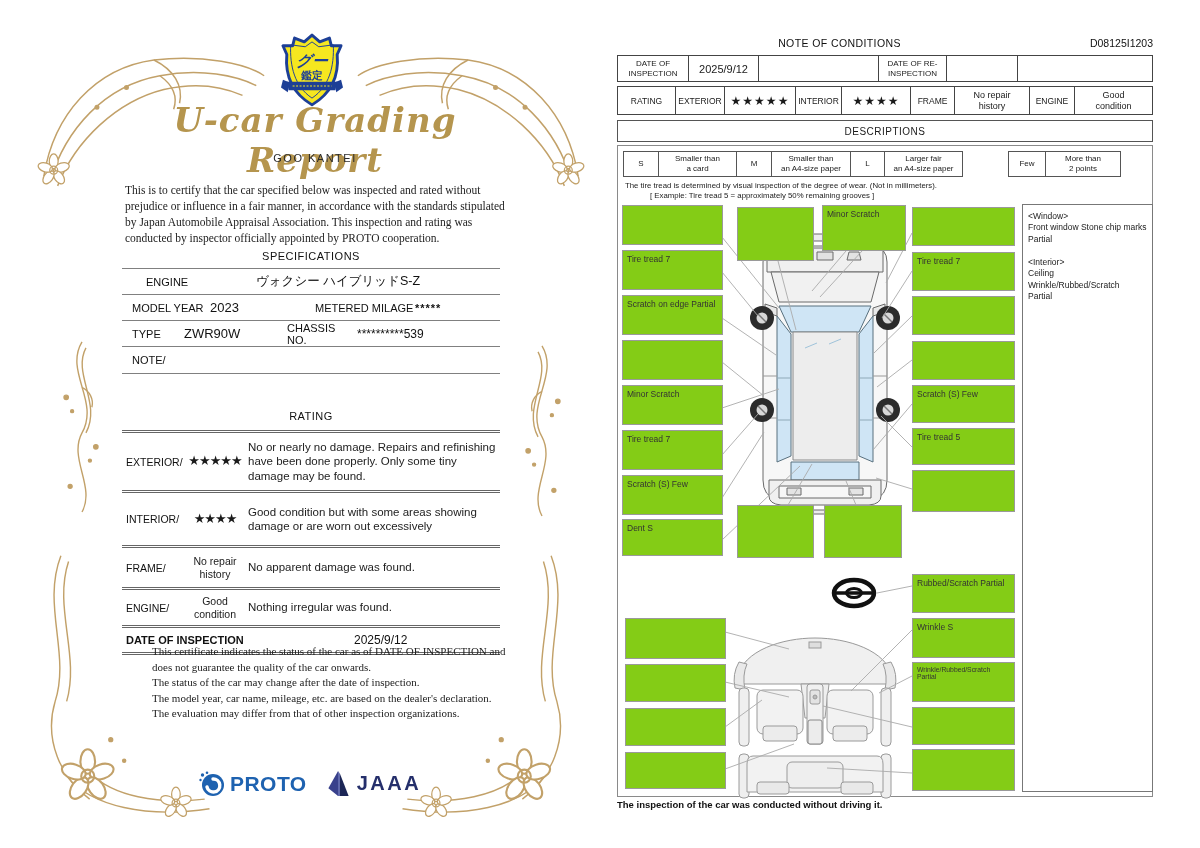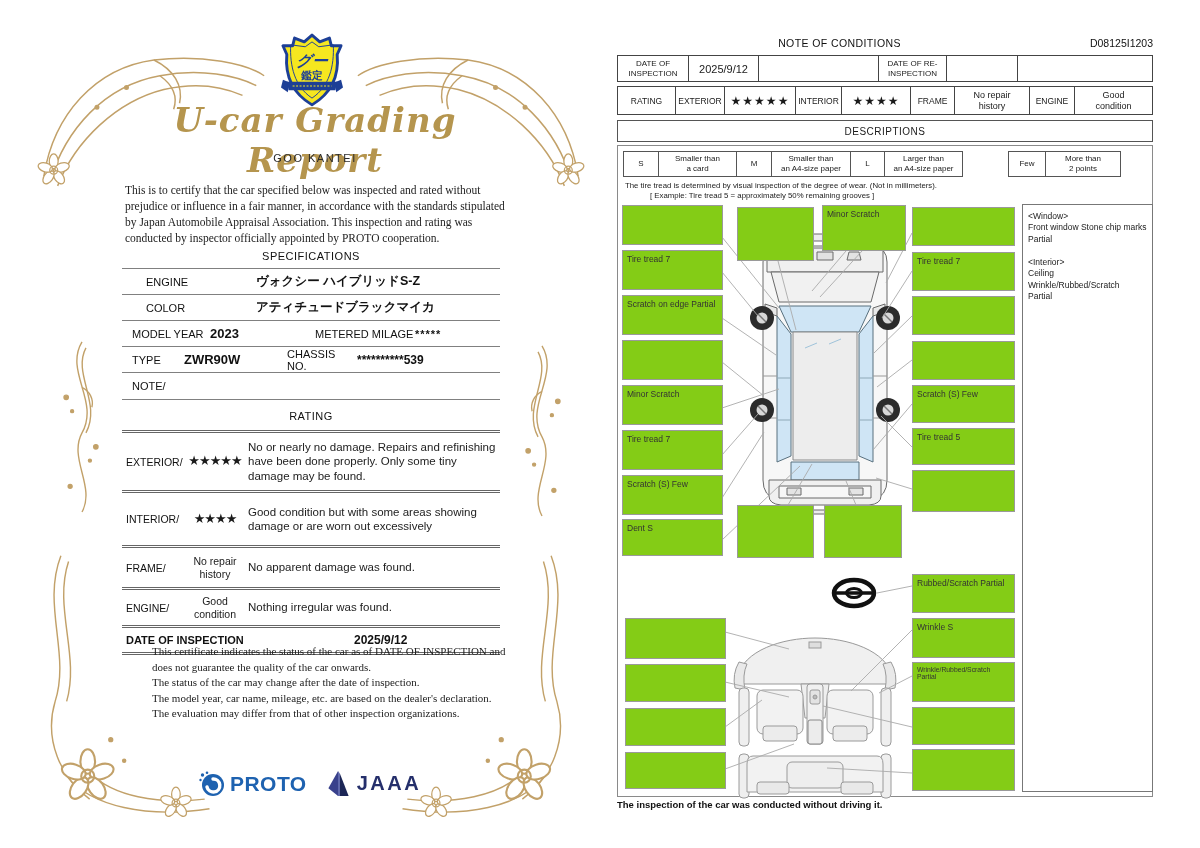--- a/index.html
+++ b/index.html
@@ -13,21 +13,21 @@
     font-family:"DejaVu Serif",serif;font-style:italic;font-weight:bold;
     font-size:34px;color:#b5954e;letter-spacing:1px;}
   .cert-org{left:110px;top:152px;width:410px;text-align:center;
     font-size:11px;letter-spacing:1.5px;color:#2b2b2b;}
   .cert-text{left:125px;top:182px;width:388px;font-family:"Liberation Serif",serif;
     font-size:11.5px;line-height:1.4;color:#222;}
   .sec-head{left:122px;width:378px;text-align:center;font-size:11px;letter-spacing:.5px;color:#111;}
   .spec-table{left:122px;top:268px;width:378px;border-top:1px solid #808080;}
   .srow{display:flex;align-items:center;height:25px;border-bottom:1px solid #808080;}
   .slab{font-size:11px;color:#111;}
-  .sval{font-size:12.5px;color:#111;font-weight:bold;}
+  .sval{font-size:12.5px;color:#111;}
   .rate-table{left:122px;top:430px;width:378px;border-top:3px double #666;}
   .rrow{display:flex;align-items:center;border-bottom:3px double #666;}
   .rlab{width:58px;font-size:10.5px;padding-left:4px;color:#111;}
   .rgrade{width:62px;text-align:center;font-size:13px;letter-spacing:-1px;line-height:1.15;}
   .rgrade.txt{font-size:10.5px;letter-spacing:0;}
   .rdesc{flex:1;font-size:11.5px;line-height:1.25;padding-left:2px;color:#222;}
   .cert-disc{left:152px;top:644px;width:358px;font-family:"Liberation Serif",serif;
     font-size:11px;line-height:1.42;white-space:pre-line;color:#222;}
   .logo-row{left:120px;top:770px;width:380px;display:flex;justify-content:center;
     align-items:center;gap:20px;}
@@ -151,24 +151,20 @@
   <div class="abs cert-text">This is to certify that the car specified below was inspected and rated without prejudice or influence in a fair manner, in accordance with the standards stipulated by Japan Automobile Appraisal Association. This inspection and rating was conducted by inspector officially appointed by PROTO cooperation.</div>
 
   <div class="abs sec-head" style="top:250px;">SPECIFICATIONS</div>
 
   <div class="abs spec-table">
     <div class="srow">
       <span class="slab" style="width:110px;padding-left:24px;">ENGINE</span>
       <span class="sval">ヴォクシー ハイブリッドS-Z</span>
     </div>
     <div class="srow">
-      <span class="slab" style="width:110px;padding-left:24px;">COLOR</span>
-      <span class="sval">アティチュードブラックマイカ</span>
-    </div>
-    <div class="srow">
       <span class="slab" style="width:78px;padding-left:10px;">MODEL YEAR</span>
       <span class="sval" style="width:105px;font-size:13px;">2023</span>
       <span class="slab" style="width:100px;">METERED MILAGE</span>
       <span class="sval" style="font-weight:bold;letter-spacing:1px;font-size:11px;">*****</span>
     </div>
     <div class="srow">
       <span class="slab" style="width:52px;padding-left:10px;">TYPE</span>
       <span class="sval" style="width:103px;font-size:13px;">ZWR90W</span>
       <span class="slab" style="width:70px;">CHASSIS NO.</span>
       <span class="sval" style="font-size:12px;">**********539</span>
@@ -265,21 +261,21 @@
 <div class="abs main-box"></div>
 
 <div class="legend" style="left:623px;top:151px;">
   <div class="lcell" style="width:35px;">S</div>
   <div class="lcell" style="width:78px;">Smaller than
 a card</div>
   <div class="lcell" style="width:35px;">M</div>
   <div class="lcell" style="width:79px;">Smaller than
 an A4-size paper</div>
   <div class="lcell" style="width:34px;">L</div>
-  <div class="lcell" style="width:79px;">Larger than
+  <div class="lcell" style="width:79px;">Larger fair
 an A4-size paper</div>
 </div>
 <div class="legend" style="left:983px;top:151px;margin-left:25px;">
   <div class="lcell" style="width:37px;">Few</div>
   <div class="lcell" style="width:76px;">More than
 2 points</div>
 </div>
 <div class="abs tnote" style="left:625px;top:181px;">The tire tread is determined by visual inspection of the degree of wear. (Not in millimeters).</div>
 <div class="abs tnote" style="left:650px;top:191px;">[ Example: Tire tread 5 = approximately 50% remaining grooves ]</div>
 

